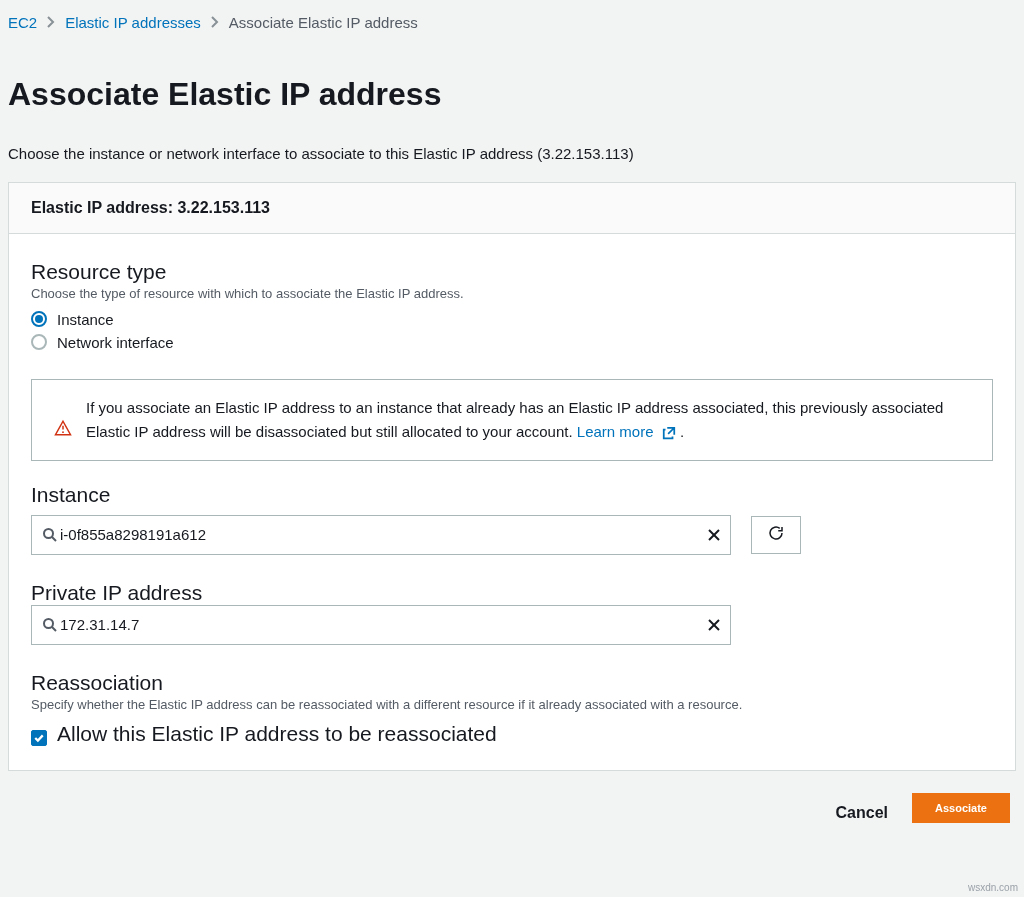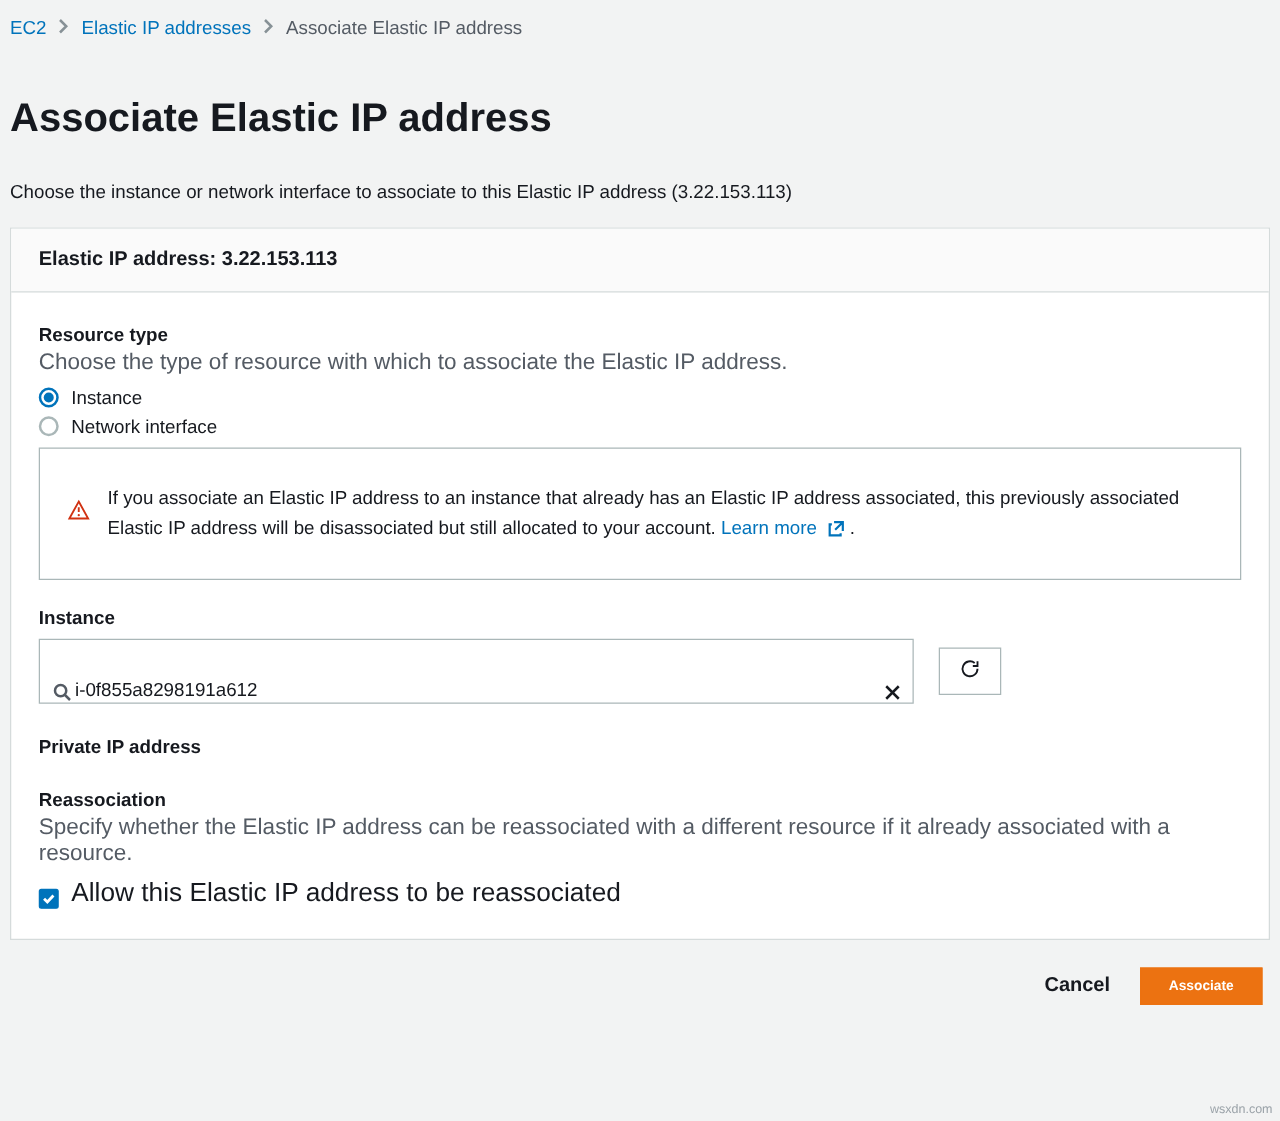--- a/index.html
+++ b/index.html
@@ -20,46 +20,46 @@
   .breadcrumb .sep{color:var(--muted)}
   .breadcrumb .current{color:var(--muted)}
   
   .page-title{font-size:32px;font-weight:bold;padding:10px 8px 6px}
   .page-subtitle{padding:4px 8px 20px;font-size:15px;color:var(--text)}
   
   .panel{background:#fff;border:1px solid var(--border);margin:0 8px}
   .panel-header{padding:16px 22px;border-bottom:1px solid var(--border);background:#fafafa;font-size:16px;font-weight:bold}
   .panel-body{padding:24px 22px}
   
-  .field-label{font-weight:700;font-size:15px;margin-top:2px}
-  .field-hint{color:var(--muted);font-size:18px;margin:2px 0 10px}
+  .field-label{font-weight:400;font-size:21px;margin-top:2px}
+  .field-hint{color:var(--muted);font-size:13px;margin:2px 0 10px}
   
   .radio-row{display:flex;align-items:center;gap:10px;margin:6px 0;font-size:15px}
   .radio{width:16px;height:16px;border:2px solid var(--border-strong);border-radius:50%;display:inline-flex;align-items:center;justify-content:center;background:#fff;cursor:pointer}
   .radio.selected{border-color:var(--link)}
   .radio.selected::after{content:"";width:8px;height:8px;background:var(--link);border-radius:50%}
   
-  .alert{border:1px solid var(--border-strong);padding:28px 22px;margin-top:8px;margin-bottom:22px;display:flex;gap:14px;align-items:center;line-height:1.6;font-size:15px}
+  .alert{border:1px solid var(--border-strong);padding:16px 22px;margin-top:28px;margin-bottom:22px;display:flex;gap:14px;align-items:flex-end;line-height:1.6;font-size:15px}
   .alert .warn-icon svg{width:18px;height:18px;flex-shrink:0;margin-top:3px}
   .alert a{color:var(--link);text-decoration:none}
   .ext-icon{display:inline-flex;vertical-align:middle;margin-left:4px}
   
   .search-wrap{display:flex;align-items:center;gap:20px;flex-wrap:wrap}
-  .input-box{border:1px solid var(--border-strong);display:flex;align-items:flex-end;height:52px;background:#fff;padding:0 8px 0 10px}
+  .input-box{border:1px solid var(--border-strong);display:flex;align-items:center;height:40px;background:#fff;padding:0 8px 0 10px}
   .input-box.wide{width:700px}
   .input-box input{border:none;outline:none;flex:1;font-size:15px;color:var(--text);background:transparent}
   .icon-btn{display:flex;align-items:center;justify-content:center;cursor:pointer;color:var(--text)}
   .refresh-btn{width:50px;height:38px;border:1px solid var(--border-strong);background:#fff;cursor:pointer;display:flex;align-items:center;justify-content:center}
   .section-spacer{height:24px}
   
   .checkbox-row{display:flex;align-items:flex-end;gap:10px;margin-top:8px;font-size:21px}
   .checkbox{width:16px;height:16px;border:1px solid var(--link);background:var(--link);border-radius:2px;display:flex;align-items:center;justify-content:center;cursor:pointer}
   .checkbox svg{width:12px;height:12px;stroke:#fff;stroke-width:3;fill:none}
   
-  .footer{display:flex;justify-content:flex-end;gap:18px;padding:22px 14px 18px;align-items:center}
+  .footer{display:flex;justify-content:flex-end;gap:18px;padding:22px 14px 18px;align-items:flex-end}
   .btn-cancel{background:transparent;border:none;font-size:16px;font-weight:bold;color:var(--text);cursor:pointer}
   .btn-primary{background:var(--accent);border:1px solid var(--accent);color:#fff;font-size:11px;font-weight:bold;padding:8px 22px;cursor:pointer}
   
   .wm{position:fixed;bottom:4px;right:6px;font-size:10px;color:#9aa2a8}
 </style>
 </head>
 <body>
 
 <nav class="breadcrumb">
   <a href="#">EC2</a>
@@ -141,20 +141,37 @@
               <path d="M20 12a8 8 0 1 1-3-6.2" fill="none" stroke="#16191f" stroke-width="2"></path>
               <path d="M20 4v5h-5" fill="none" stroke="#16191f" stroke-width="2"></path>
             </svg>
         </span>
       </div>
     </div>
 
     <div class="section-spacer"></div>
 
     <div class="field-label">Private IP address</div>
+    <div class="search-wrap">
+      <div class="input-box wide">
+        <span class="icon-btn">
+          <svg width="16" height="16" viewBox="0 0 16 16">
+              <circle cx="6.5" cy="6.5" r="4.5" fill="none" stroke="#545b64" stroke-width="2"></circle>
+              <line x1="10" y1="10" x2="14" y2="14" stroke="#545b64" stroke-width="2"></line>
+            </svg>
+        </span>
+        <input type="text" value="172.31.14.7" style="">
+        <span class="icon-btn">
+          <svg width="16" height="16" viewBox="0 0 16 16">
+              <line x1="3" y1="3" x2="13" y2="13" stroke="#16191f" stroke-width="2"></line>
+              <line x1="13" y1="3" x2="3" y2="13" stroke="#16191f" stroke-width="2"></line>
+            </svg>
+        </span>
+      </div>
+    </div>
 
     <div class="section-spacer"></div>
 
     <div class="field-label">Reassociation</div>
     <div class="field-hint">Specify whether the Elastic IP address can be reassociated with a different resource if it already associated with a resource.</div>
     <div class="checkbox-row">
       <span class="checkbox">
         <svg viewBox="0 0 16 16">
             <polyline points="3,8 6.5,11.5 13,4.5"></polyline>
           </svg>

